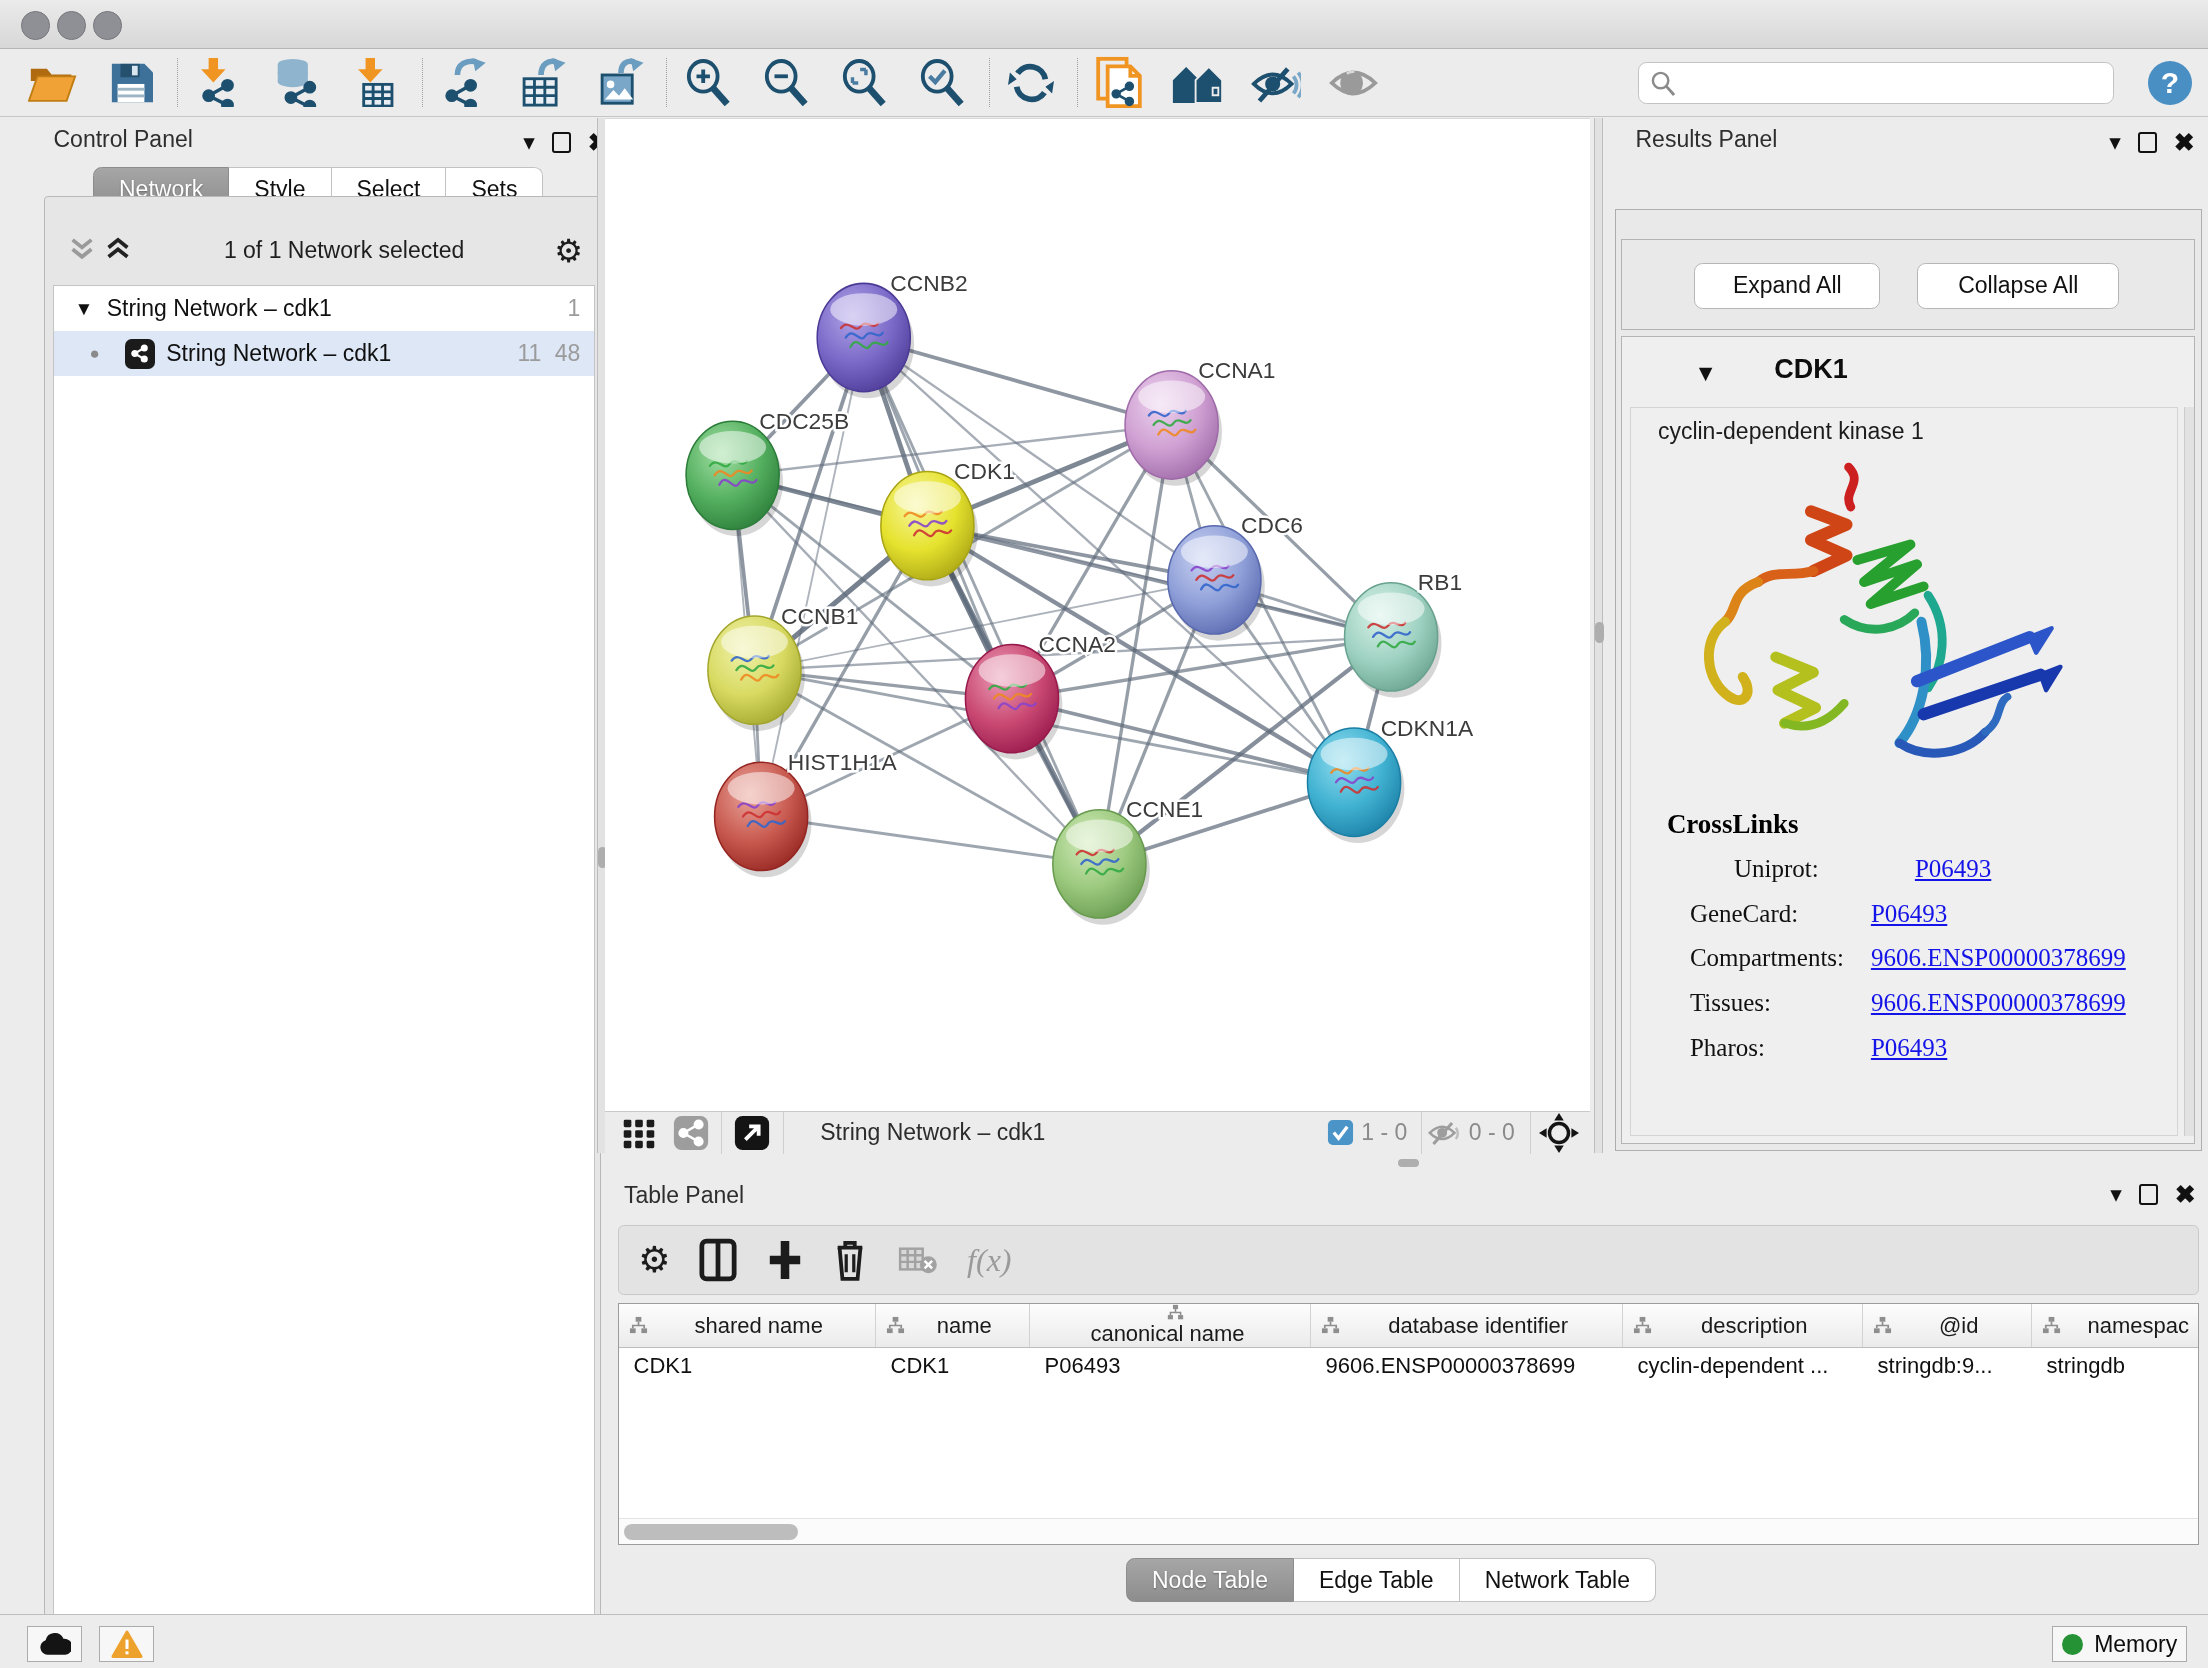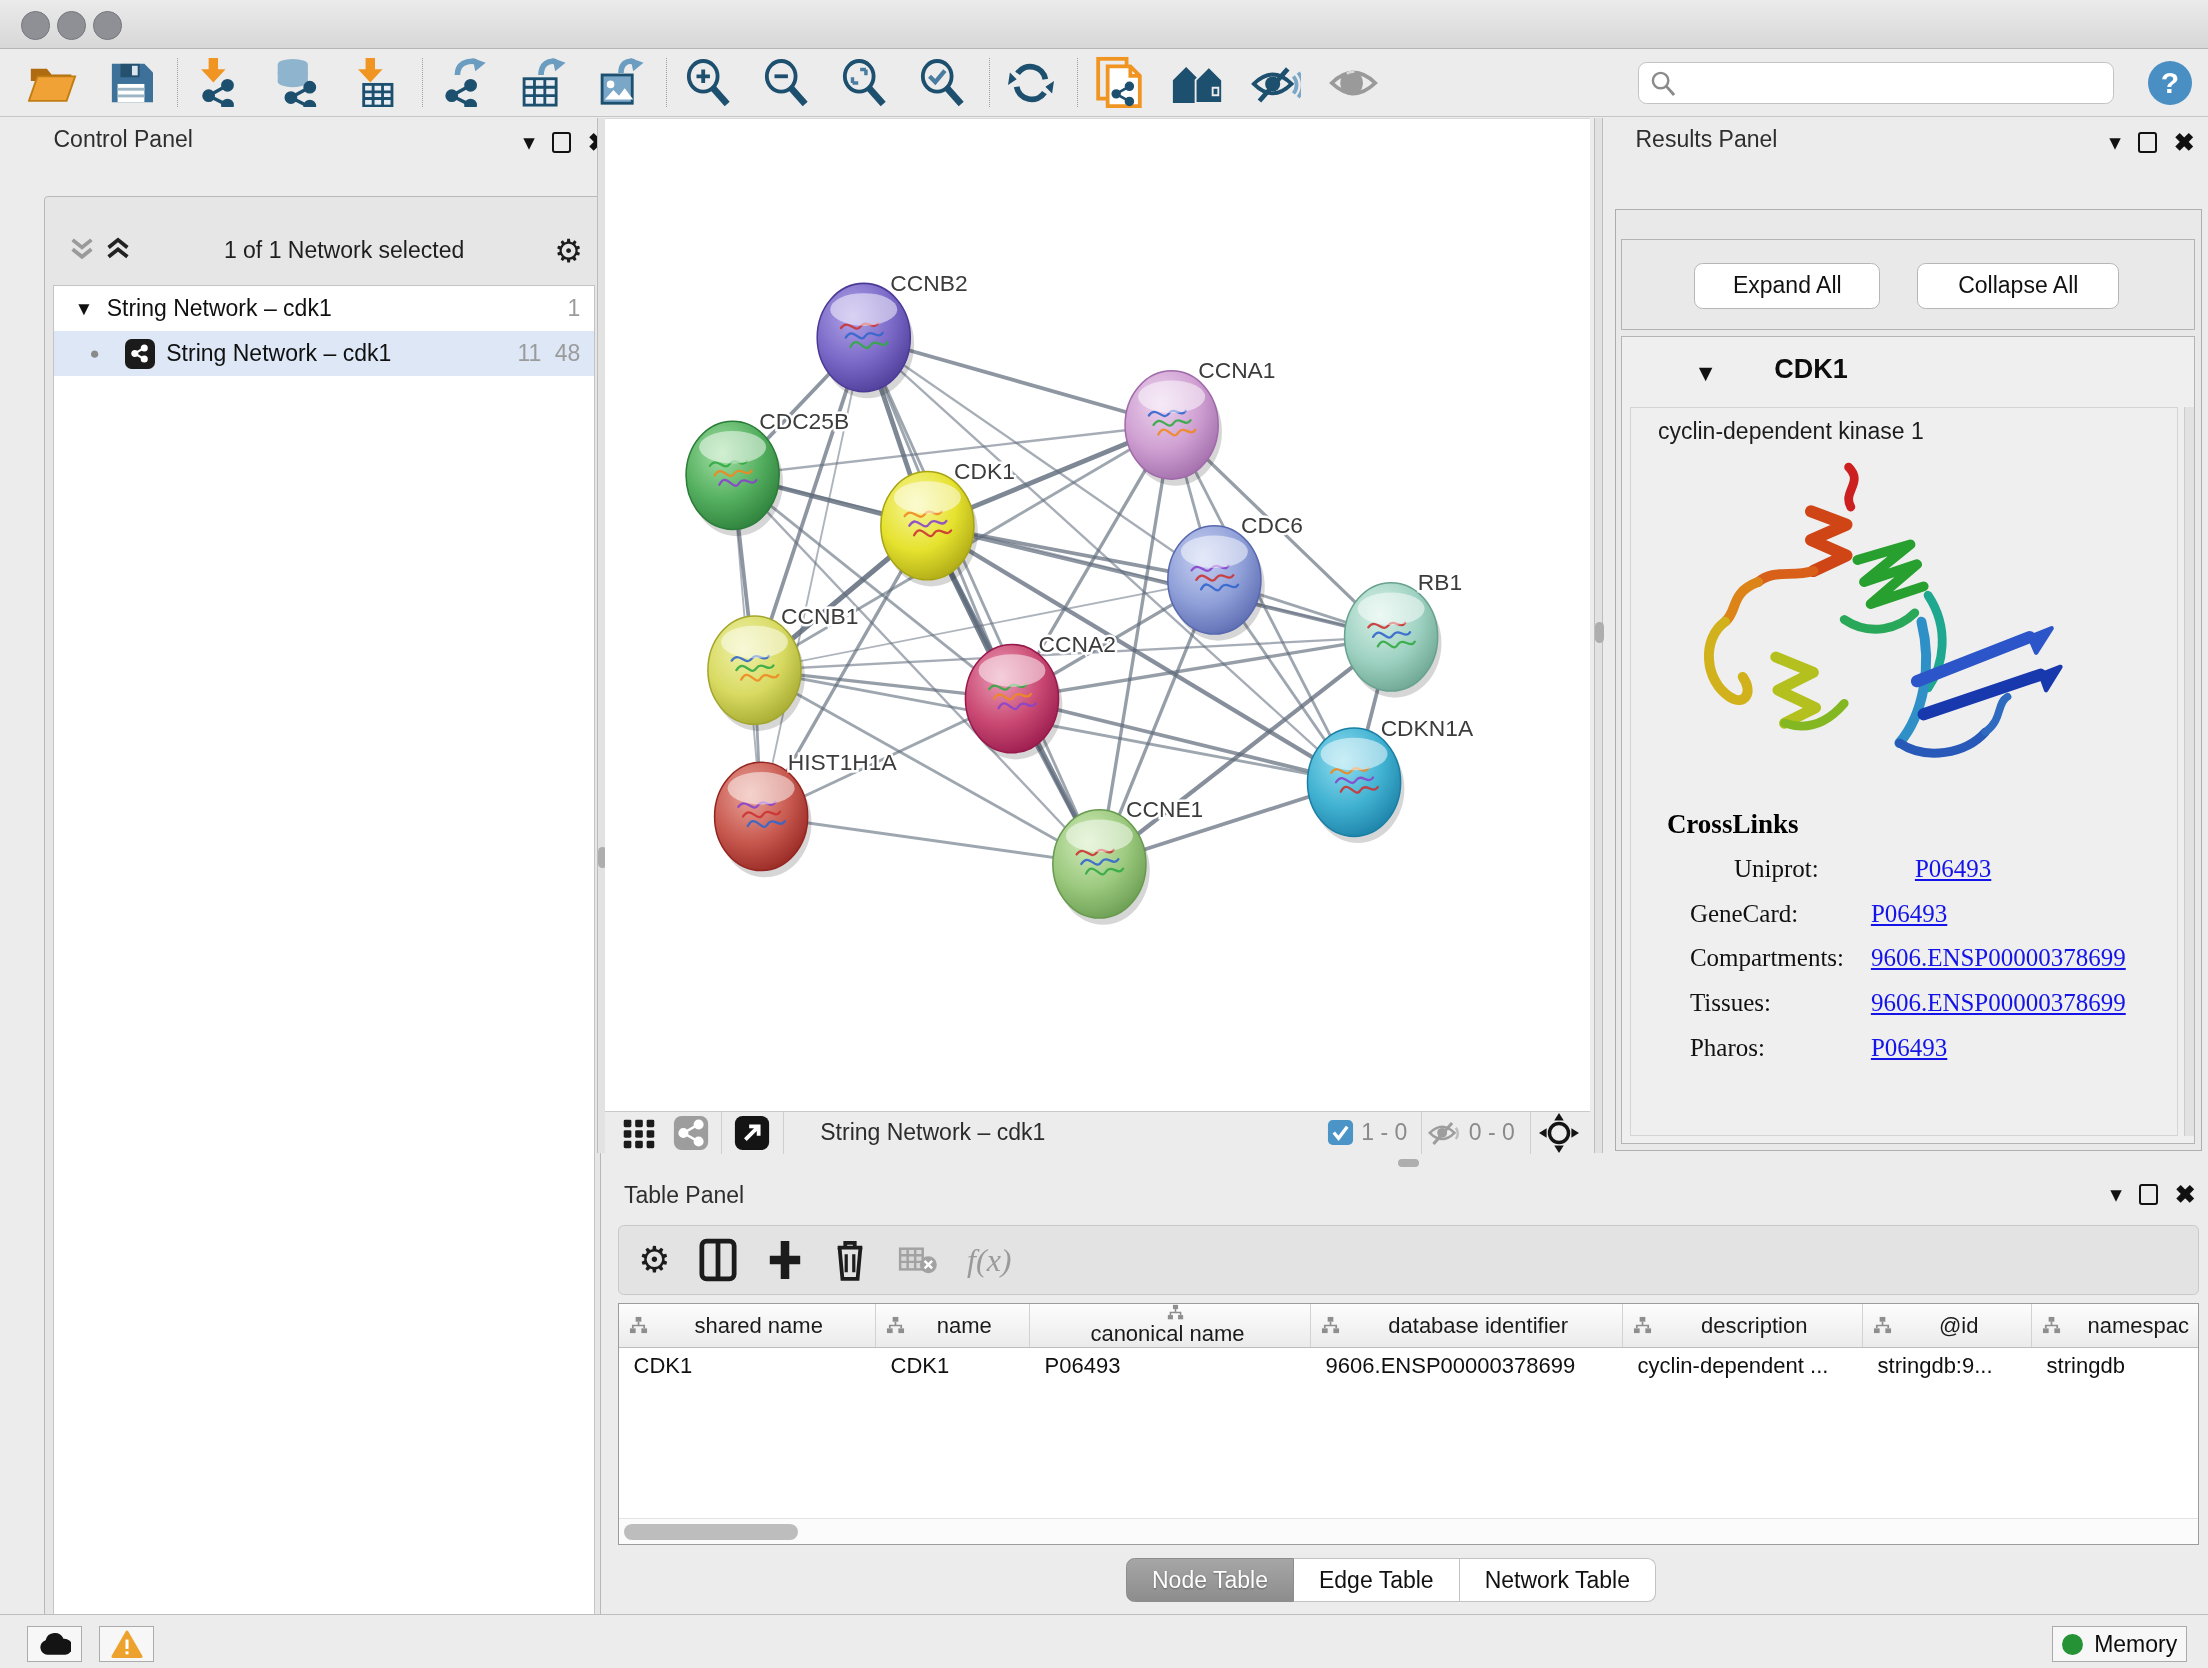--- a/index.html
+++ b/index.html
@@ -300,20 +300,26 @@
         <span>?</span>
       </div>
   </div>
 
   <div class="control-panel">
     <div class="cp-titlerow panel-title">Control Panel</div>
     <div class="panel-ctrls" style="top:5.7px">
       <span class="pc-collapse">▾</span>
       <span class="pc-max"></span>
       <span class="pc-close">✖</span>
+    </div>
+    <div class="cp-tabs seg">
+      <div class="tab sel">Network</div>
+      <div class="tab">Style</div>
+      <div class="tab">Select</div>
+      <div class="tab">Sets</div>
     </div>
     <div class="cp-box">
       <div class="cp-headrow">
         <svg class="chev" style="margin-left:21px" viewBox="0 0 34 30">
           <path d="M7 4l10 8 10-8M7 14l10 8 10-8" fill="none" stroke="#9a9a9a" stroke-width="4"></path>
         </svg>
         <svg class="chev" style="margin-left:3.8px" viewBox="0 0 34 30">
           <path d="M7 12 17 4l10 8M7 22l10-8 10 8" fill="none" stroke="#222" stroke-width="4"></path>
         </svg>
         <div class="cp-count">1 of 1 Network selected</div>

